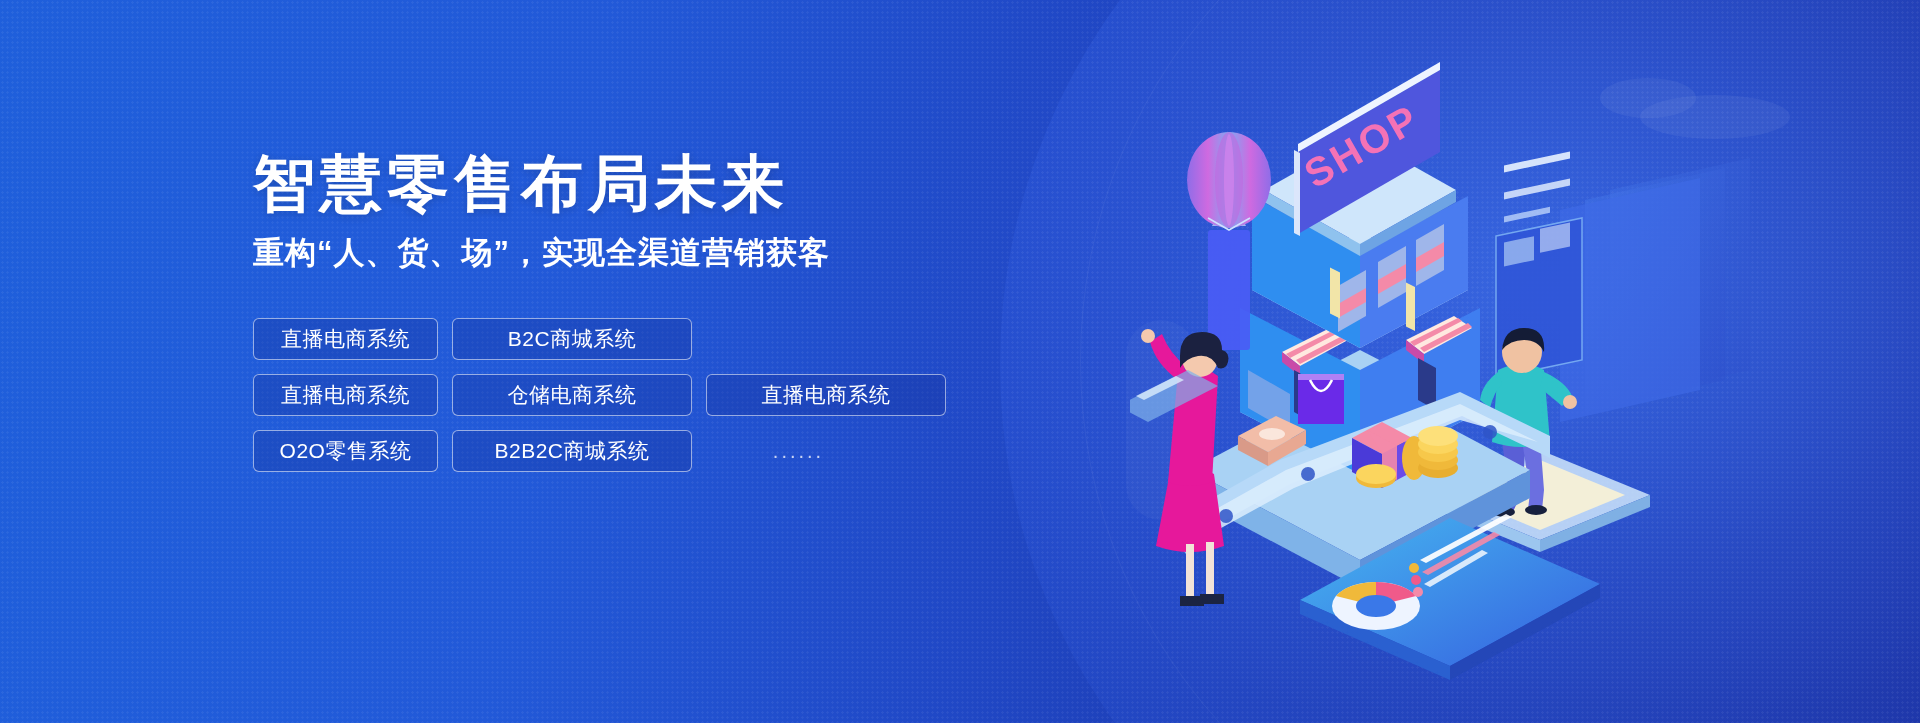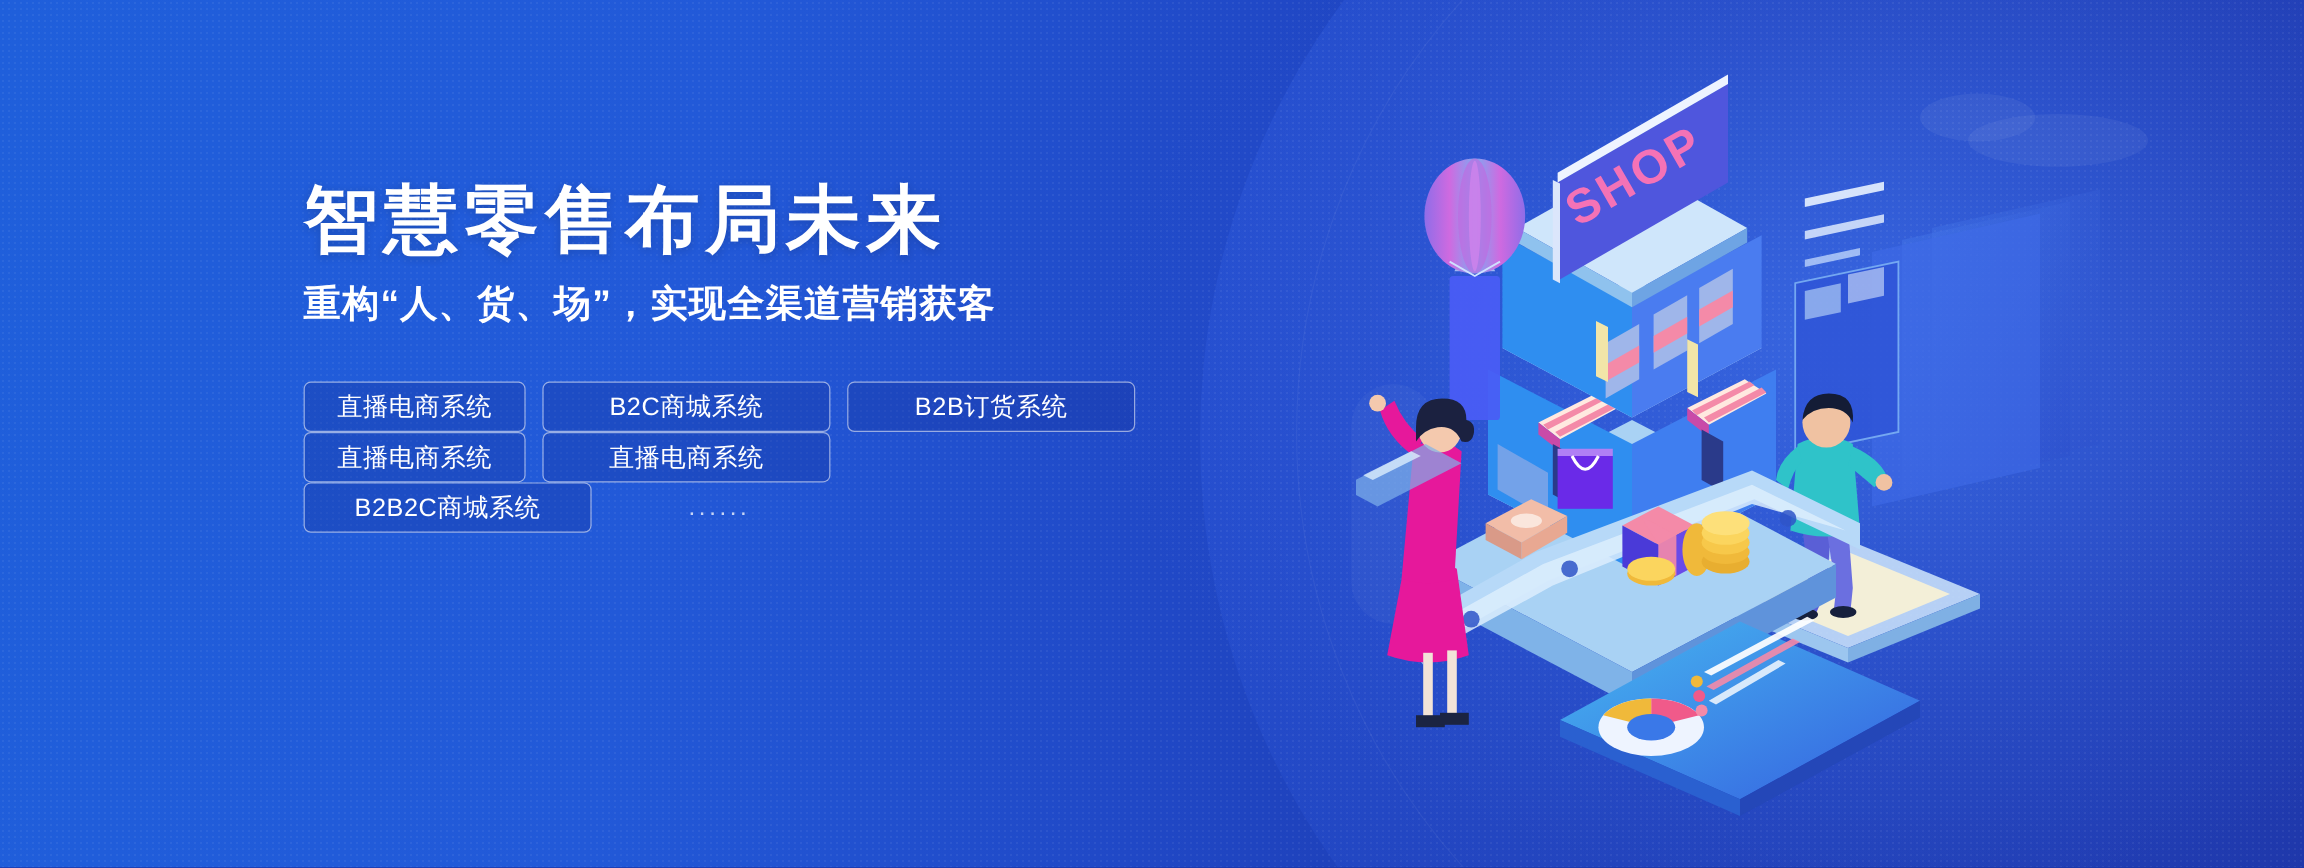--- a/index.html
+++ b/index.html
@@ -38,21 +38,21 @@
   .copy{position:absolute;left:253px;top:150px;width:720px;}
   .headline{
     font-size:62px;font-weight:bold;color:#ffffff;letter-spacing:5px;
     line-height:1.1;margin:0 0 14px 0;white-space:nowrap;
     text-shadow:0 2px 8px rgba(0,0,0,.16);
   }
   .subline{
     font-size:31px;color:#ffffff;letter-spacing:1px;margin:0 0 44px 0;
     white-space:nowrap;font-weight:700;
   }
-  .tag-grid{display:flex;flex-direction:column;gap:0;}
+  .tag-grid{display:flex;flex-direction:column;gap:14px;}
   .tag-row{display:flex;gap:14px;}
   .tag{
     width:185px;height:42px;box-sizing:border-box;
     display:flex;align-items:center;justify-content:center;
     border:1px solid rgba(255,255,255,.55);
     border-radius:6px;
     background:rgba(20,48,150,.30);
     color:#ffffff;font-size:21px;letter-spacing:.5px;
     white-space:nowrap;
   }
@@ -80,29 +80,30 @@
 
   <div class="copy">
     <h1 class="headline">智慧零售布局未来</h1>
     <p class="subline">重构“人、货、场”，实现全渠道营销获客</p>
 
     <div class="tag-grid">
 
       <div class="tag-row">
         <div class="tag">直播电商系统</div>
         <div class="tag wide">B2C商城系统</div>
-        <div class="tag wide">B2B订货系统</div>
       </div>
 
       <div class="tag-row">
         <div class="tag">直播电商系统</div>
+        <div class="tag wide">仓储电商系统</div>
         <div class="tag wide">直播电商系统</div>
       </div>
 
       <div class="tag-row">
+        <div class="tag">O2O零售系统</div>
         <div class="tag wide">B2B2C商城系统</div>
         <div class="tag ellipsis">......</div>
       </div>
 
     </div>
   </div>
 
   <div class="illus">
     <svg viewBox="0 0 700 640" xmlns="http://www.w3.org/2000/svg">
       <defs>

